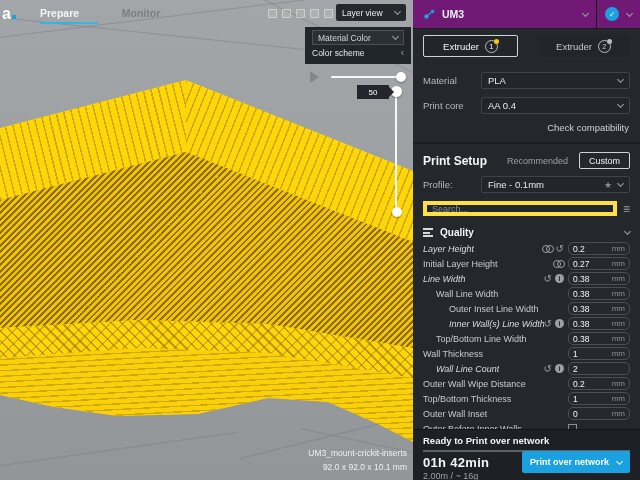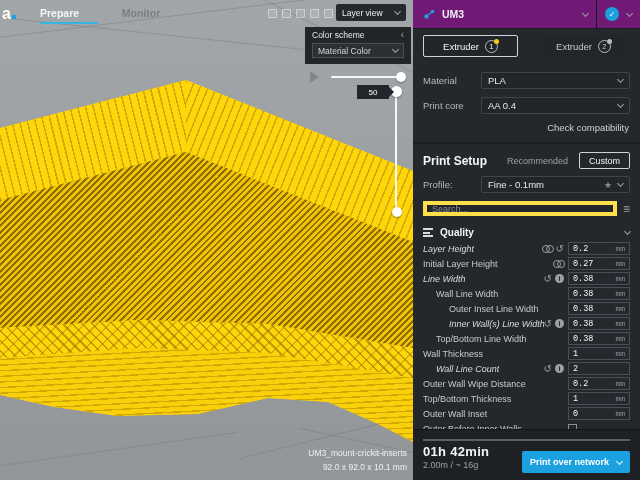--- a/index.html
+++ b/index.html
@@ -134,22 +134,22 @@
   .sec-ic-layers { width:10px; height:9px; flex-shrink:0;
     background:linear-gradient(#d8dadc,#d8dadc) 0 0/10px 2px no-repeat,
                linear-gradient(#d8dadc,#d8dadc) 0 3.5px/7px 2px no-repeat,
                linear-gradient(#d8dadc,#d8dadc) 0 7px/10px 2px no-repeat; }
   .sec-ic-shell { width:9px; height:8px; flex-shrink:0; border:1.2px solid #d8dadc; border-bottom:none; }
   .set-row { height:15px; display:flex; align-items:center; }
   .set-row .lbl { font-size:9px; color:#c6cacd; white-space:nowrap; overflow:hidden; }
   .set-row .lbl.it { font-style:italic; color:#d8dbde; }
   .row-icons { margin-left:auto; display:flex; align-items:center; gap:3px; margin-right:4px; }
   .vslot { width:62px; flex-shrink:0; display:flex; }
-  .vbox { width:62px; height:13px; background:#25292e; border:1px solid #4a4f55; border-radius:0;
-    display:flex; align-items:center; justify-content:space-between; padding:0 4px;font-family:Liberation Mono, monospace; }
+  .vbox { width:62px; height:13px; background:#25292e; border:1px solid #4a4f55; border-radius:5px;
+    display:flex; align-items:center; justify-content:space-between; padding:0 4px; }
   .vbox .val { font-size:8.5px; color:#f3f5f6; }
   .vbox .unit { font-size:8px; color:#8a8f94; }
   .cbx { width:9px; height:9px; border:1px solid #8a8f94; background:#22262a; }
   .ic-revert { color:#9ba0a5; font-size:10px; line-height:9px; }
   .ic-info { width:9px; height:9px; border-radius:50%; background:#9ba0a5; color:#23272b; font-size:7px;
     font-weight:bold; display:flex; align-items:center; justify-content:center; font-style:normal; }
   .ic-link { position:relative; width:11px; height:8px; }
   .ic-link::before,.ic-link::after { content:''; position:absolute; top:0; width:6px; height:6px;
     border:1.2px solid #9ba0a5; border-radius:50%; }
   .ic-link::before { left:0; } .ic-link::after { left:4px; }
@@ -199,27 +199,27 @@
     <span></span>
     <span></span>
     <span></span>
   </div>
   <div id="viewmode-dd" class="abs">
     <span class="lbl">Layer view</span>
     <span class="chv"></span>
   </div>
 
   <div id="cs-panel" class="abs">
+    <div id="cs-dd">
+      <span class="lbl">Material Color</span>
+      <span class="chv"></span>
+    </div>
     <div id="cs-head">
       <span class="t">Color scheme</span>
       <span class="c">‹</span>
-    </div>
-    <div id="cs-dd">
-      <span class="lbl">Material Color</span>
-      <span class="chv"></span>
     </div>
   </div>
 
   <div id="sim-play" class="abs"></div>
   <div id="sim-track" class="abs"></div>
   <div id="sim-handle" class="abs sl-dot"></div>
   <div id="layer-track" class="abs"></div>
   <div id="layer-handle-top" class="abs sl-dot"></div>
   <div id="layer-handle-bot" class="abs sl-dot"></div>
   <div id="layer-tag" class="abs">50</div>
@@ -447,20 +447,21 @@
       <div class="set-row">
         <span class="lbl" style="padding-left: 0px;">Outer Before Inner Walls</span>
         <span class="row-icons"></span>
         <span class="vslot">
           <span class="cbx"></span>
         </span>
       </div>
     </div>
 
   <div id="footer">
+    <div class="status">Ready to Print over network</div>
     <div class="bar"></div>
     <div class="time">01h 42min</div>
     <div class="usage">2.00m / ~ 16g</div>
     <div id="print-btn">
       <span class="lbl">Print over network</span>
       <span class="chv white"></span>
     </div>
   </div>
 </div>
 

